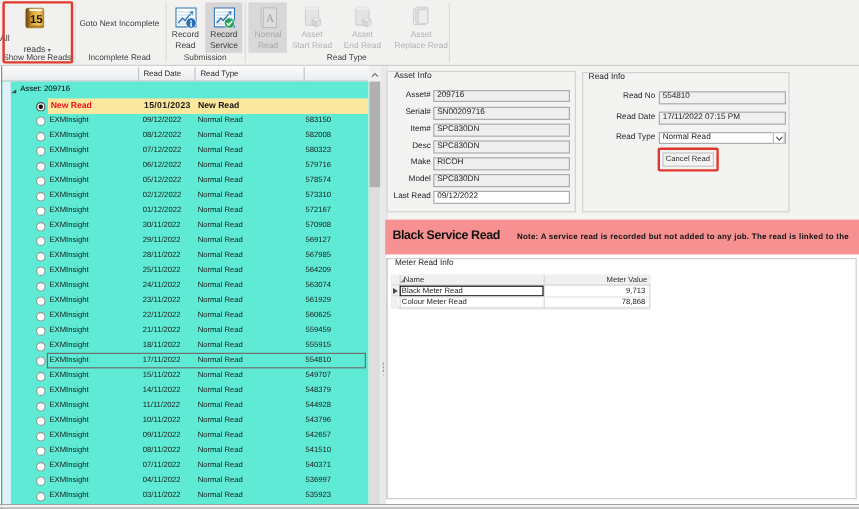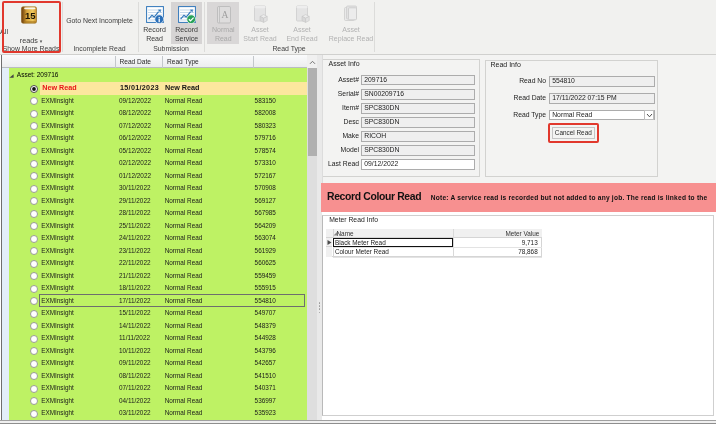--- a/index.html
+++ b/index.html
@@ -111,21 +111,21 @@
 <div class="abs" style="left:162.4px;top:56px;width:1px;height:11.5px;background:#c3c7cb"></div>
 <div class="abs" style="left:253.0px;top:56px;width:1px;height:11.5px;background:#c3c7cb"></div>
 <div class="t" style="left:119.5px;top:55px;line-height:13px;font-size:6.6px;color:#2a2a2a">Read Date</div>
 <div class="t" style="left:167px;top:55px;line-height:13px;font-size:6.6px;color:#2a2a2a">Read Type</div>
 <div class="abs" style="left:306.5px;top:55px;width:10.5px;height:13.4px;background:#f0f0f0"></div>
 <svg class="abs" style="left:308.7px;top:59.5px" width="7" height="5" viewBox="0 0 7 5">
     <path d="M1 3.8 L3.5 1.3 L6 3.8" stroke="#707070" stroke-width="1" fill="none"></path>
   </svg>
 <div class="abs" style="left:306.7px;top:68.4px;width:10.3px;height:351.6px;background:#dedede"></div>
 <div class="abs" style="left:307.6px;top:68.4px;width:9.4px;height:88px;background:#b0b0b0"></div>
-<div class="abs" style="left:2px;top:68.4px;width:304.5px;height:351.6px;background:#bef264;overflow:hidden">
+<div class="abs" style="left:2px;top:68.4px;width:304.5px;height:351.6px;background:#5eead4;overflow:hidden">
 <div class="abs" style="left:0;top:0;width:6.5px;height:351.6px;background:#e3effa"></div>
 <svg class="abs" style="left:6.8px;top:5.6px" width="5" height="4" viewBox="0 0 5 4">
       <path d="M4.6 0.3 L4.6 3.7 L0.4 3.7 Z" fill="#444"></path>
     </svg>
 <div class="t" style="left:14.8px;top:0;line-height:14px;font-size:6.5px;color:#000">Asset: 209716</div>
 <div class="abs" style="left:38px;top:14.0px;width:266.5px;height:12.5px;background:#fce79e"></div>
 <svg class="abs" style="left:28px;top:16.2px" width="8" height="8" viewBox="0 0 8 8">
       <circle cx="4" cy="4" r="3.5" fill="#fff" stroke="#4a4a4a" stroke-width="1"></circle>
       <circle cx="4" cy="4" r="1.9" fill="#111"></circle>
     </svg>
@@ -359,21 +359,21 @@
 <div class="abs" style="left:549.2px;top:109.7px;width:105.5px;height:10.8px;background:#fff;border:1px solid #acacac"></div>
 <div class="t" style="left:552.2px;top:109.7px;line-height:10.8px;font-size:6.8px">Normal Read</div>
 <div class="abs" style="left:644.2px;top:110.2px;width:10px;height:9.8px;background:#fff;border:1px solid #bdbdbd"></div>
 <svg class="abs" style="left:645.7px;top:112.7px" width="7" height="5" viewBox="0 0 7 5">
     <path d="M1 1 L3.5 3.8 L6 1" stroke="#4f4f4f" stroke-width="1" fill="none"></path>
   </svg>
 <div class="abs" style="left:551.9px;top:127.2px;width:42.8px;height:11.9px;background:#f4f4f3;border:1px solid #c5c5c5"></div>
 <div class="t" style="left:551.9px;top:127.2px;width:42.8px;text-align:center;line-height:11.9px;font-size:6.4px;color:#2a2a2a">Cancel Read</div>
 <div class="abs" style="left:548.2px;top:123px;width:51px;height:20.3px;border:2.6px solid #e1382d;border-radius:2px"></div>
 <div class="abs" style="left:320.7px;top:183px;width:395.3px;height:28.5px;background:#f79090"></div>
-<div class="t" style="left:327px;top:190.5px;font-size:10.4px;font-weight:bold;letter-spacing:-0.35px;color:#111">Record Colour Read</div>
+<div class="t" style="left:327px;top:190.5px;font-size:10.4px;font-weight:bold;letter-spacing:-0.35px;color:#111">Black Service Read</div>
 <div class="t" style="left:430.8px;top:193.5px;font-size:6.6px;letter-spacing:0.22px;font-weight:bold;color:#111">Note: A service read is recorded but not added to any job. The read is linked to the</div>
 <div class="abs" style="left:321.9px;top:214.7px;width:392.1px;height:200.9px;border-top:1px solid #cfcfcf;border-bottom:1px solid #cfcfcf;border-right:1px solid #cfcfcf;border-left:1px solid #b9b9b9;background:#fff"></div>
 <div class="t" style="left:329.2px;top:216.3px;font-size:6.8px;color:#1c1c1c">Meter Read Info</div>
 <div class="abs" style="left:326.4px;top:228.6px;width:215.7px;height:28px;border:1px solid #d5d5d5"></div>
 <div class="abs" style="left:326.4px;top:228.6px;width:215.7px;height:9.1px;background:#f0f0f0;border-bottom:1px solid #d5d5d5"></div>
 <div class="abs" style="left:332.5px;top:228.6px;width:1px;height:28px;background:#d5d5d5"></div>
 <div class="abs" style="left:453.2px;top:228.6px;width:1px;height:28px;background:#d9d9d9"></div>
 <svg class="abs" style="left:333px;top:231px" width="5" height="5" viewBox="0 0 5 5">
     <path d="M4.5 0.5 L4.5 4.5 L0.5 4.5 Z" fill="#8a8a8a"></path>
   </svg>

